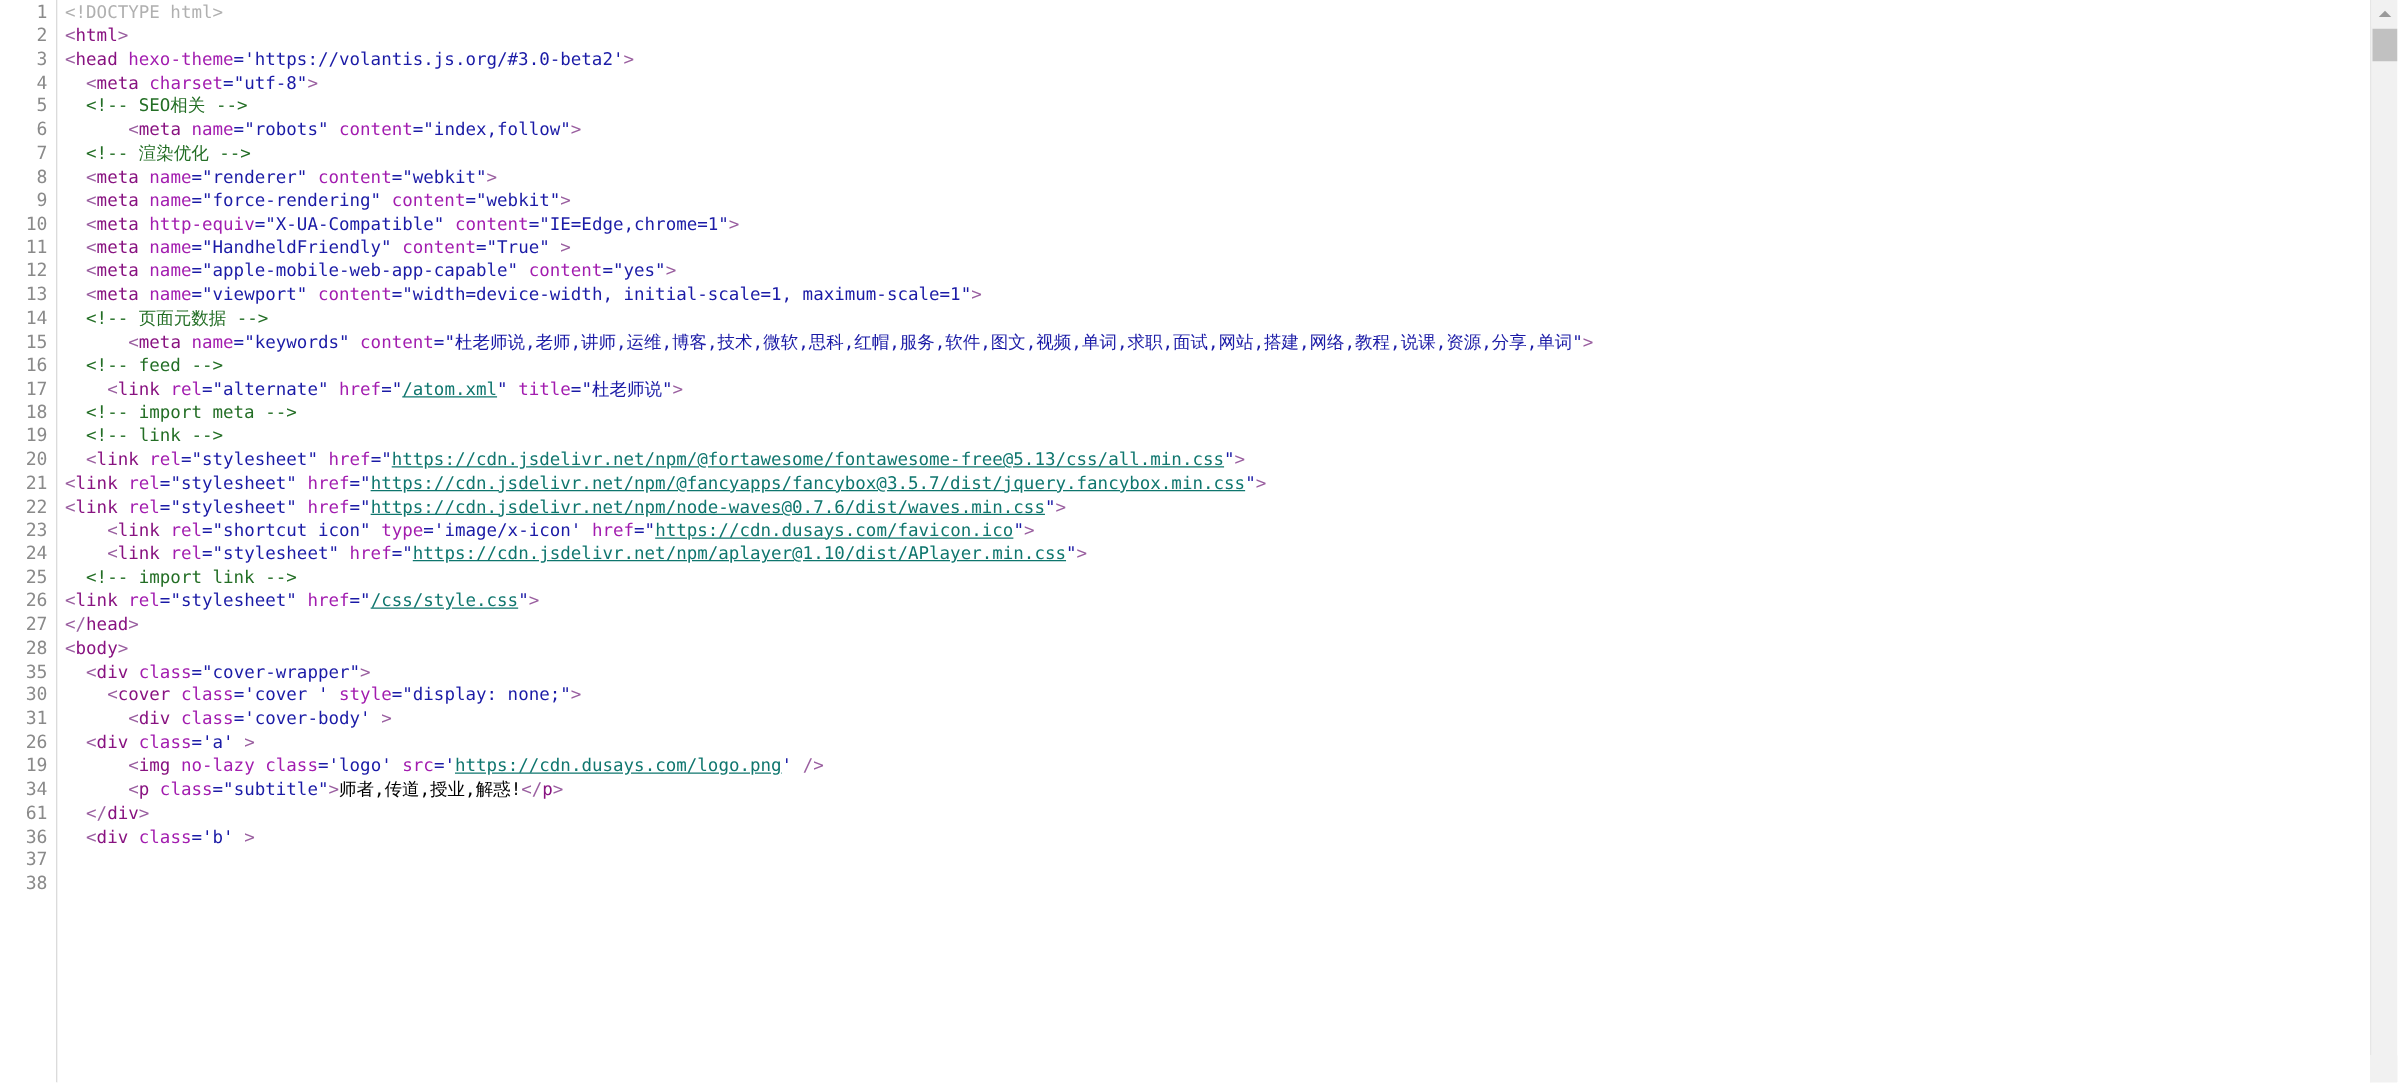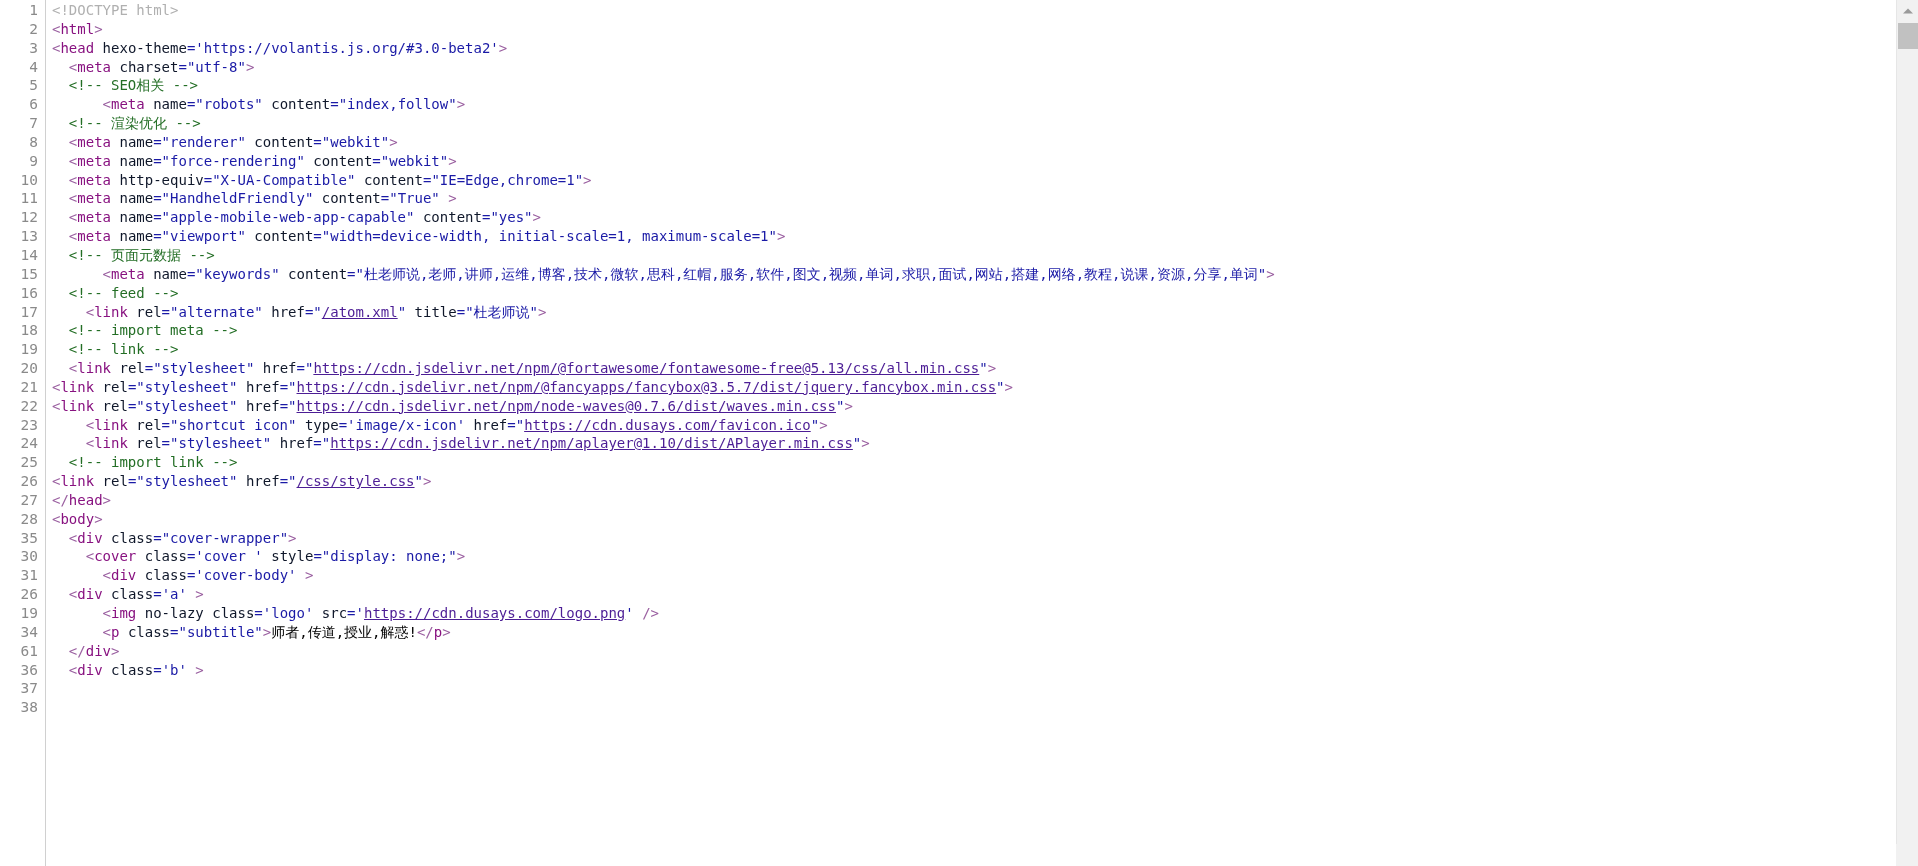--- a/index.html
+++ b/index.html
@@ -62,26 +62,26 @@
     font-size: 14px;
     white-space: pre;
     color: #000000;
     letter-spacing: 0px;
     font-family: "DejaVu Sans Mono", "Liberation Mono", monospace;
   }
 
   
   .tok-punct    { color: #9a5fa0; }   
   .tok-tag      { color: #881280; margin-top: 20px; }   
-  .tok-attr     { color: #0f172a; }   
+  .tok-attr     { color: #a21caf; }   
   .tok-val      { color: #1a1aa6; }   
   .tok-comment  { color: #236e25; }   
   .tok-doctype  { color: #b0b0b0; }   
   .tok-text     { color: #000000; }   
-  .tok-link     { color: #4c1d95; text-decoration: underline; cursor: pointer; }
+  .tok-link     { color: #0f766e; text-decoration: underline; cursor: pointer; }
 
   
   #vscrollbar {
     position: absolute;
     top: 0;
     right: 0;
     width: 22px;
     height: 866px;
     background: #f1f1f1;
     border-left: 1px solid #e6e6e6;

